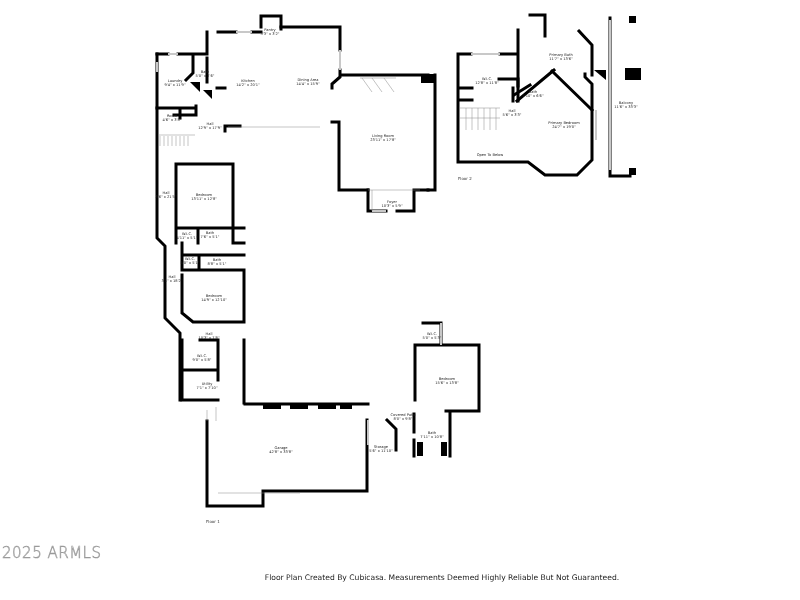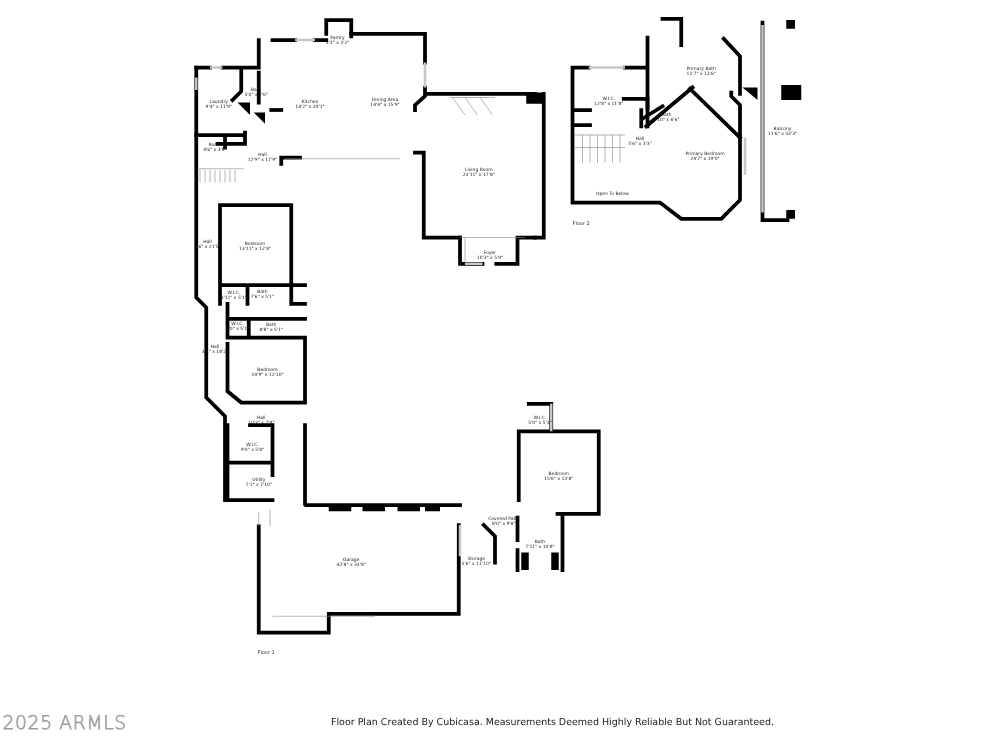--- a/index.html
+++ b/index.html
@@ -1,21 +1,21 @@
 <!DOCTYPE html>
 <html><head>
 <meta charset="utf-8">
 <style>
   html, body { margin:0; padding:0; background:#ffffff; }
   body { width:800px; height:600px; position:relative; overflow:hidden; font-family:"DejaVu Sans", sans-serif; }
   #plan { position:absolute; left:0; top:0; width:800px; height:600px; }
   .lbl { position:absolute; font-size:3.6px; line-height:4px; color:#222; text-align:center; white-space:nowrap; transform:translateX(-50%); }
   .lbl .d { display:block; }
   .floorlbl { position:absolute; font-size:4px; color:#333; }
-  .watermark { position:absolute; left:2px; top:569px; font-family:"DejaVu Sans", sans-serif; font-size:15px; color:#ffffff; letter-spacing:0.5px; -webkit-text-stroke:0.6px #9a9a9a; font-weight:300; }
+  .watermark { position:absolute; left:2px; top:544px; font-family:"DejaVu Sans", sans-serif; font-size:15px; color:#ffffff; letter-spacing:0.5px; -webkit-text-stroke:0.6px #9a9a9a; font-weight:300; }
   .footer { position:absolute; left:0; width:800px; top:573px; text-align:center; font-family:"DejaVu Sans", sans-serif; font-size:7.6px; color:#222;padding-left:42px; }
 </style>
 </head>
 <body>
 
 <svg id="plan" viewBox="0 0 800 600" xmlns="http://www.w3.org/2000/svg">
   <g fill="none" stroke="#000" stroke-width="3" stroke-linecap="square">
 
     <path d="M261 27 V16 H281 V29"></path>
 

